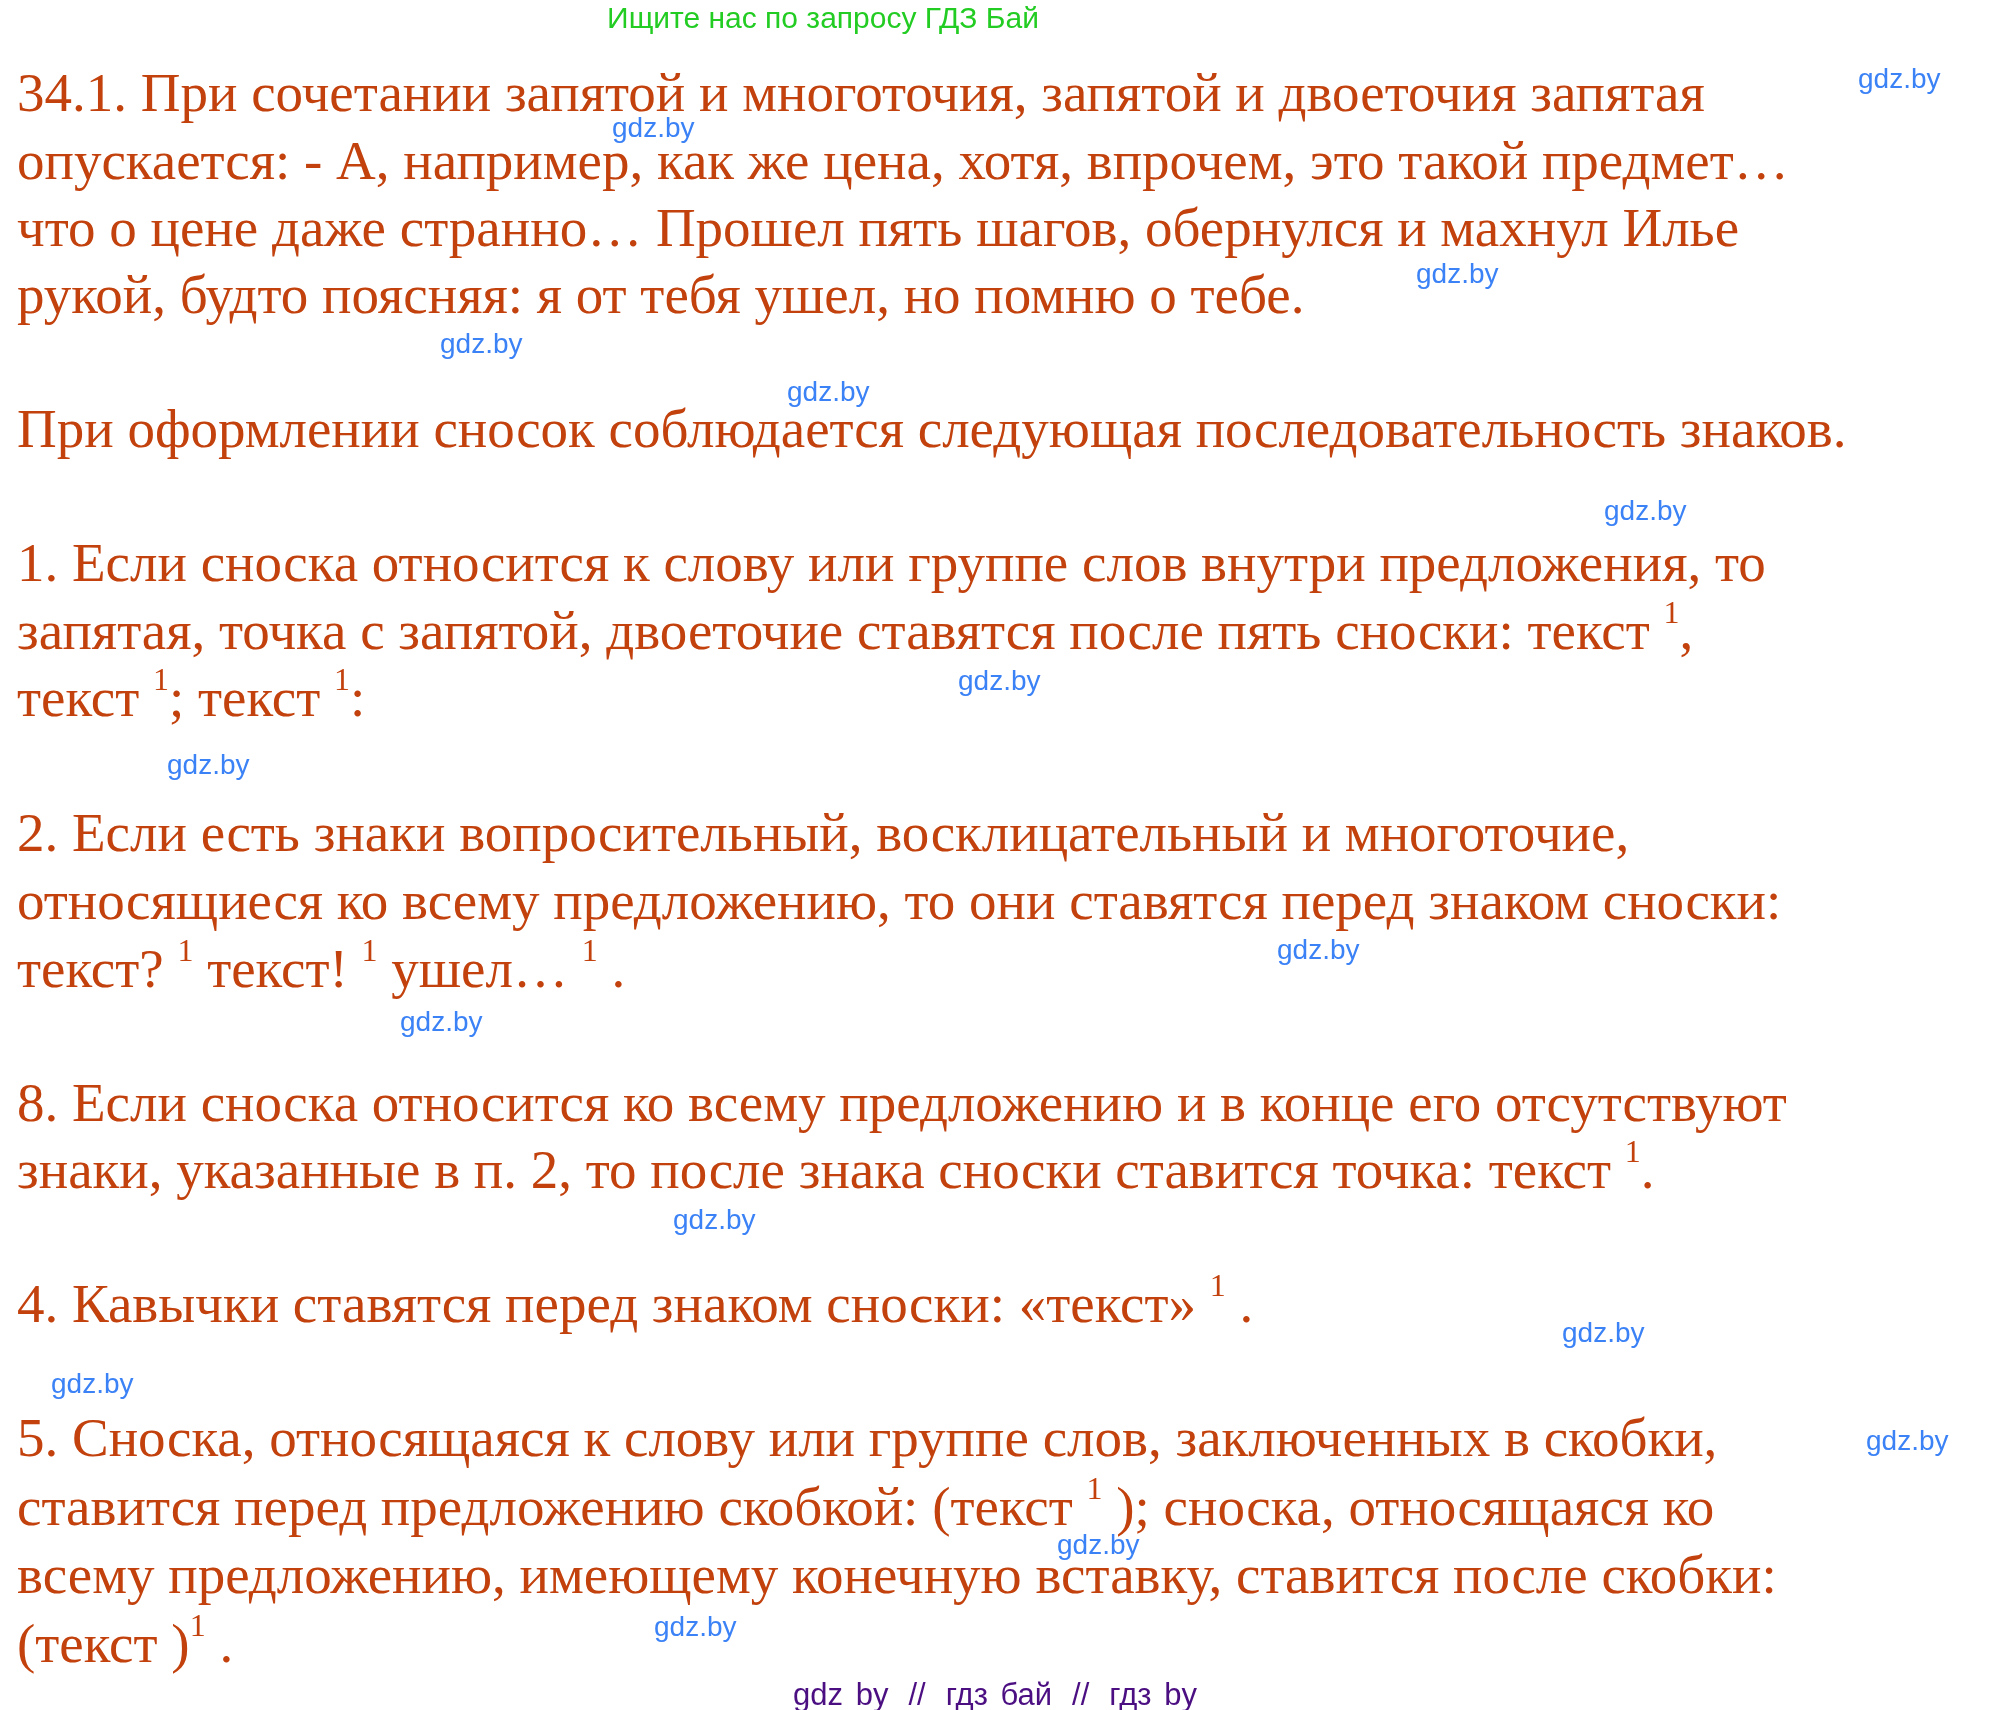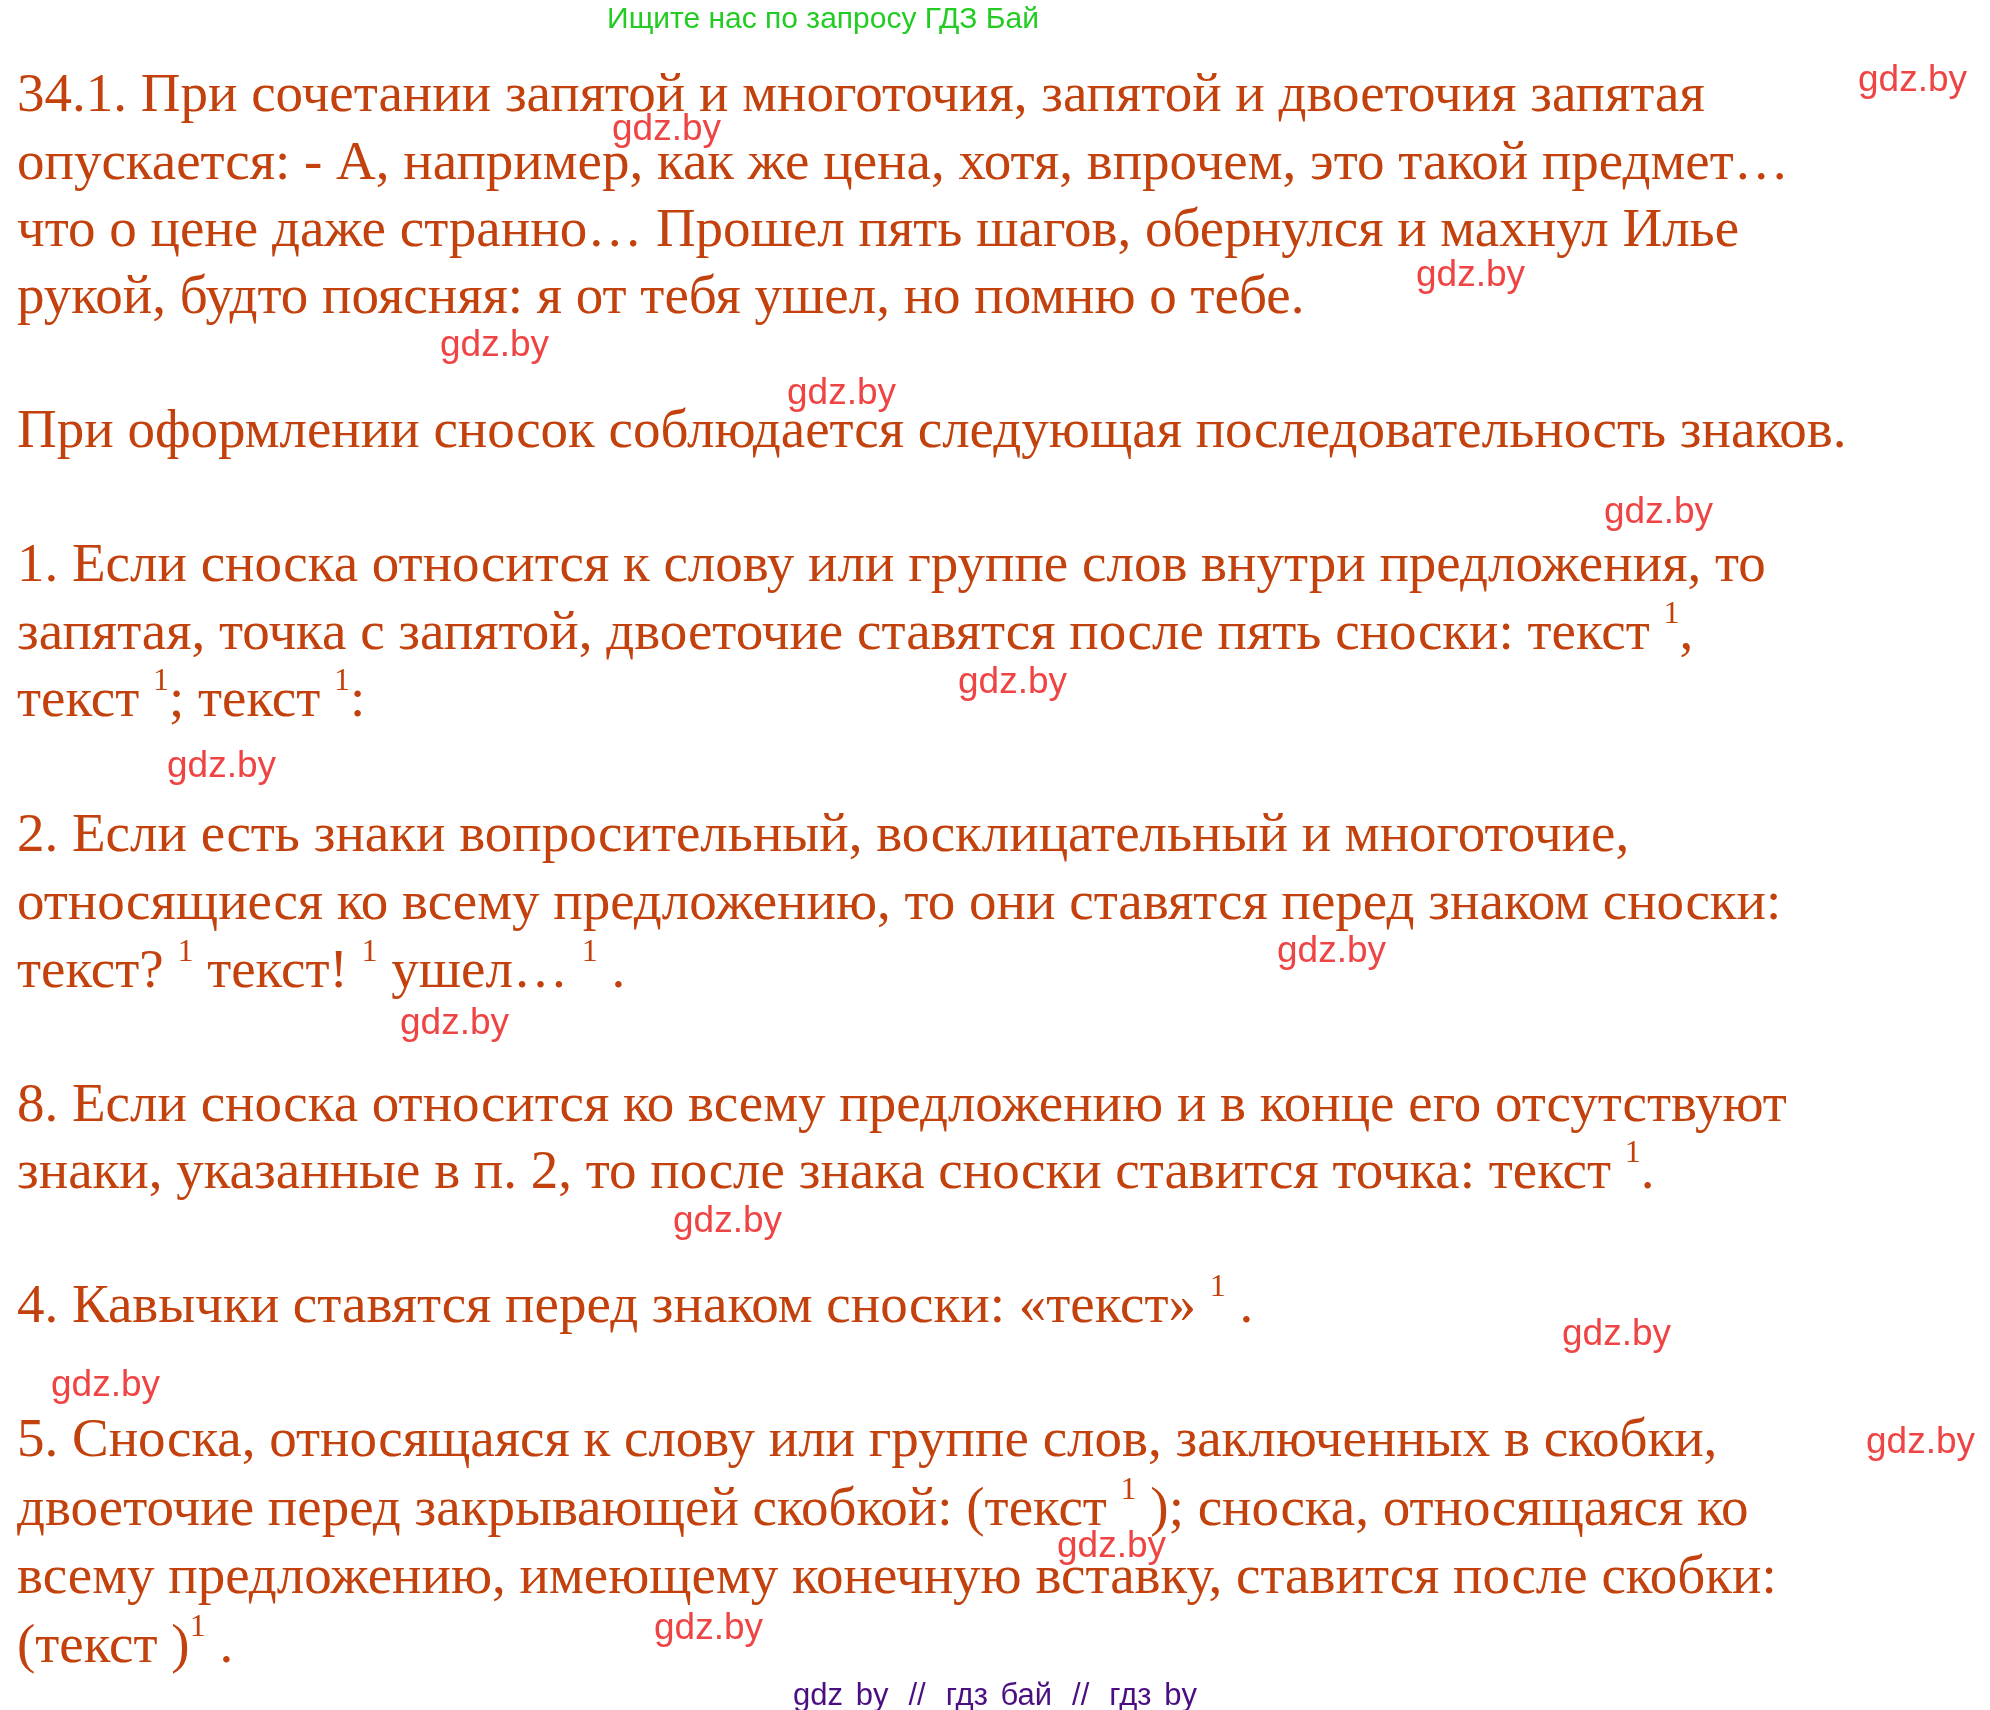--- a/index.html
+++ b/index.html
@@ -49,23 +49,23 @@
     .line sup {
       font-size: 32px;
       vertical-align: 0;
       position: relative;
       top: -26px;
       line-height: 0;
     }
     .wm {
       position: absolute;
       font-family: "Liberation Sans", "DejaVu Sans", sans-serif;
-      font-size: 37px;
+      font-size: 28px;
       line-height: 30px;
-      color: #ef4444;
+      color: #3b82f6;
       white-space: nowrap;
     }
   </style>
 </head>
 <body>
 
 <div class="header-banner">Ищите нас по запросу ГДЗ Бай</div>
 
 <div class="line" style="top:61px">34.1. При сочетании запятой и многоточия, запятой и двоеточия запятая</div>
 <div class="line" style="top:129px">опускается: - А, например, как же цена, хотя, впрочем, это такой предмет…</div>
@@ -81,21 +81,21 @@
 <div class="line" style="top:801px">2. Если есть знаки вопросительный, восклицательный и многоточие,</div>
 <div class="line" style="top:869px">относящиеся ко всему предложению, то они ставятся перед знаком сноски:</div>
 <div class="line" style="top:937px"><span>текст?</span> <sup>1</sup><span> текст!</span> <sup>1</sup><span> ушел… </span><sup>1</sup><span> .</span></div>
 
 <div class="line" style="top:1071px">8. Если сноска относится ко всему предложению и в конце его отсутствуют</div>
 <div class="line" style="top:1138px"><span>знаки, указанные в п. 2, то после знака сноски ставится точка: текст</span> <sup>1</sup><span>.</span></div>
 
 <div class="line" style="top:1272px"><span>4. Кавычки ставятся перед знаком сноски: «текст»</span> <sup>1</sup><span> .</span></div>
 
 <div class="line" style="top:1406px">5. Сноска, относящаяся к слову или группе слов, заключенных в скобки,</div>
-<div class="line" style="top:1475px"><span>двоеточие перед закрывающей скобкой: (текст</span> <sup>1</sup><span> ); сноска, относящаяся ко</span></div>
+<div class="line" style="top:1475px"><span>ставится перед предложению скобкой: (текст</span> <sup>1</sup><span> ); сноска, относящаяся ко</span></div>
 <div class="line" style="top:1543px">всему предложению, имеющему конечную вставку, ставится после скобки:</div>
 <div class="line" style="top:1612px"><span>(текст )</span><sup>1</sup><span> .</span></div>
 
 <div class="wm" style="left:1858px;top:64px">gdz.by</div>
 <div class="wm" style="left:612px;top:113px">gdz.by</div>
 <div class="wm" style="left:1416px;top:259px">gdz.by</div>
 <div class="wm" style="left:440px;top:329px">gdz.by</div>
 <div class="wm" style="left:787px;top:377px">gdz.by</div>
 <div class="wm" style="left:1604px;top:496px">gdz.by</div>
 <div class="wm" style="left:958px;top:666px">gdz.by</div>

